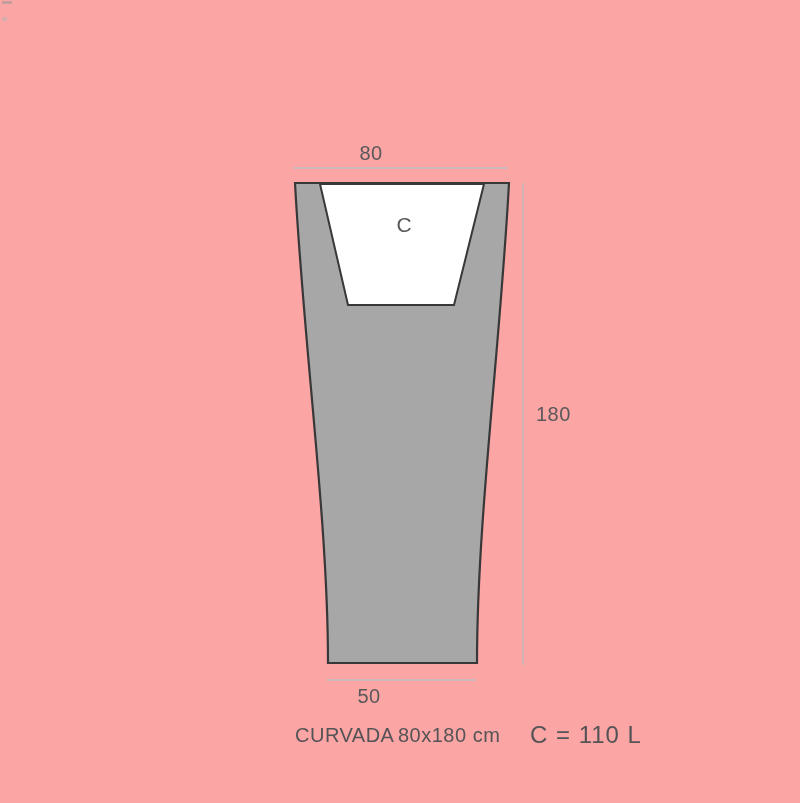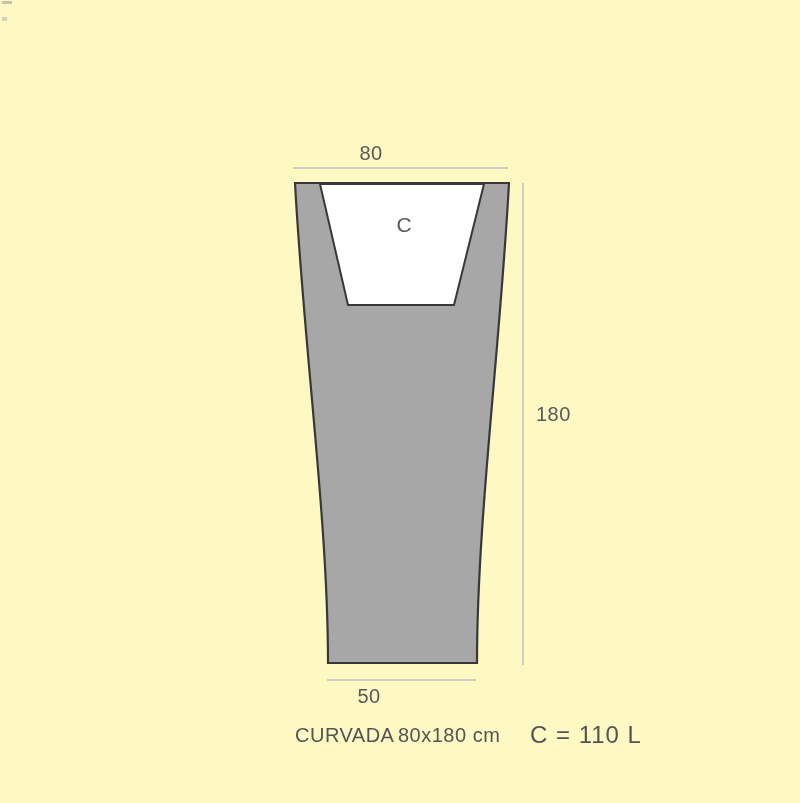--- a/index.html
+++ b/index.html
@@ -4,21 +4,21 @@
 <style>
   html, body {
     margin: 0;
     padding: 0;
     background: #ffffff;
   }
   .canvas {
     position: relative;
     width: 800px;
     height: 803px;
-    background: #fef9c3;
+    background: #fca5a5;
     overflow: hidden;
     font-family: "Liberation Sans", sans-serif;
   }
   svg text {
     font-family: "Liberation Sans", sans-serif;
   }
   .dim-label {
     font-size: 20px;
     letter-spacing: 0.5px;
   }

